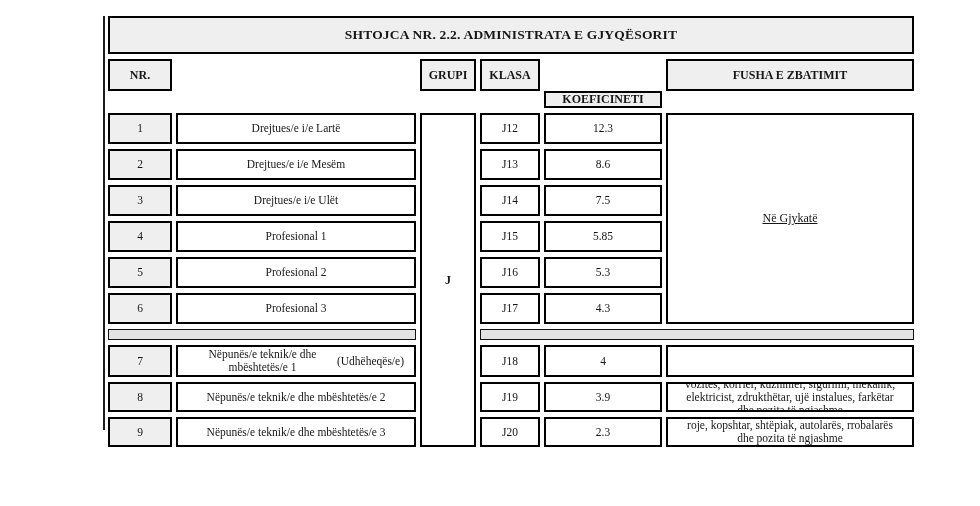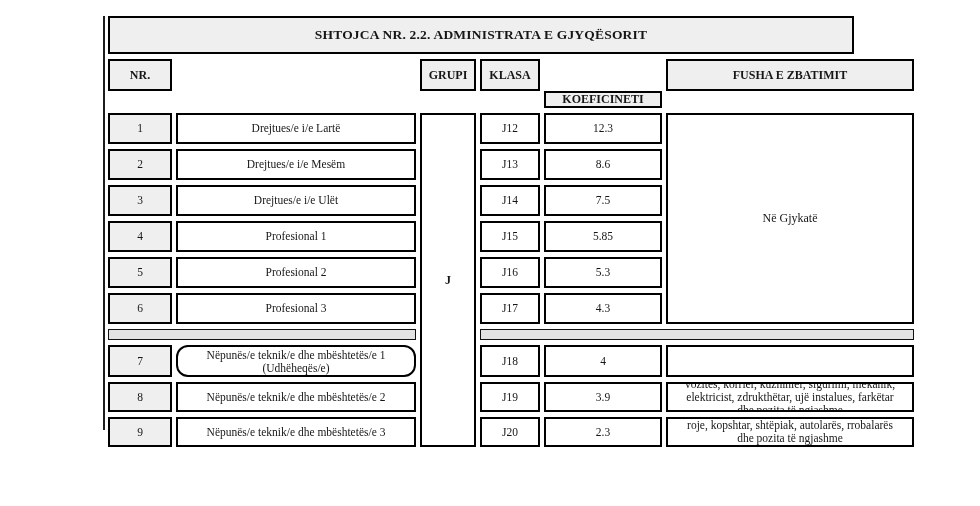--- a/index.html
+++ b/index.html
@@ -1,40 +1,40 @@
 <!DOCTYPE html>
 <html><head>
 <meta charset="utf-8">
 <style>
   html,body{margin:0;padding:0;background:#fff;}
   #page{position:relative;width:980px;height:506px;background:#fff;overflow:hidden;
         font-family:"Liberation Serif","DejaVu Serif",serif;color:#161616;}
   #edge-line{position:absolute;left:103px;top:16px;width:2px;height:414px;background:#1c1c1c;}
   #doc-table{position:absolute;left:108px;top:16px;width:806px;}
-  .title-box{box-sizing:border-box;width:746px;height:38px;border:2px solid #000;background:#efefef;
+  .title-box{box-sizing:border-box;width:806px;height:38px;border:2px solid #000;background:#efefef;
              display:flex;align-items:center;justify-content:center;
              font-weight:bold;font-size:13.5px;letter-spacing:.2px;}
   .grid{display:grid;grid-template-columns:64px 240px 56px 60px 118px 248px;
         column-gap:4px;}
   .hdr-grid{margin-top:5px;grid-template-rows:32px;}
   .body-grid{margin-top:5px;grid-template-rows:31px 31px 31px 31px 31px 31px 11px 32px 30px 30px;
              row-gap:5px;}
   .cell{box-sizing:border-box;border:2px solid #000;background:#fff;
         display:flex;align-items:center;justify-content:center;text-align:center;
         font-size:11.5px;line-height:13px;padding:0 10px;}
   .hdr{background:#efefef;font-weight:bold;font-size:12px;}
   .gray{background:#efefef;}
   .c1{grid-column:1;} .c2{grid-column:2;} .c3{grid-column:3;}
   .c4{grid-column:4;} .c5{grid-column:5;} .c6{grid-column:6;}
   .grupi-strip{grid-column:3;grid-row:1/11;font-weight:bold;font-size:12px;}
-  .fusha-group{grid-column:6;grid-row:1/7;font-size:12px;}
+  .fusha-group{grid-column:6;grid-row:1/7;font-size:12px;text-decoration:underline;}
   .band{box-sizing:border-box;grid-row:7;border:1.5px solid #111;background:#e3e3e3;}
   .band-left{grid-column:1/3;}
   .band-right{grid-column:4/7;}
-  .two-line{flex-direction:column;justify-content:flex-end;border-radius:12px;}
+  .two-line{flex-direction:row;justify-content:flex-end;}
   .clip-cell{overflow:hidden;align-items:flex-start;}
   .clip-inner{margin-top:-6px;display:block;width:100%;}
   .r1{grid-row:1}.r2{grid-row:2}.r3{grid-row:3}.r4{grid-row:4}.r5{grid-row:5}
   .r6{grid-row:6}.r7{grid-row:8}.r8{grid-row:9}.r9{grid-row:10}
 </style>
 </head>
 <body>
 
 <div id="page">
   <div id="edge-line"></div>

